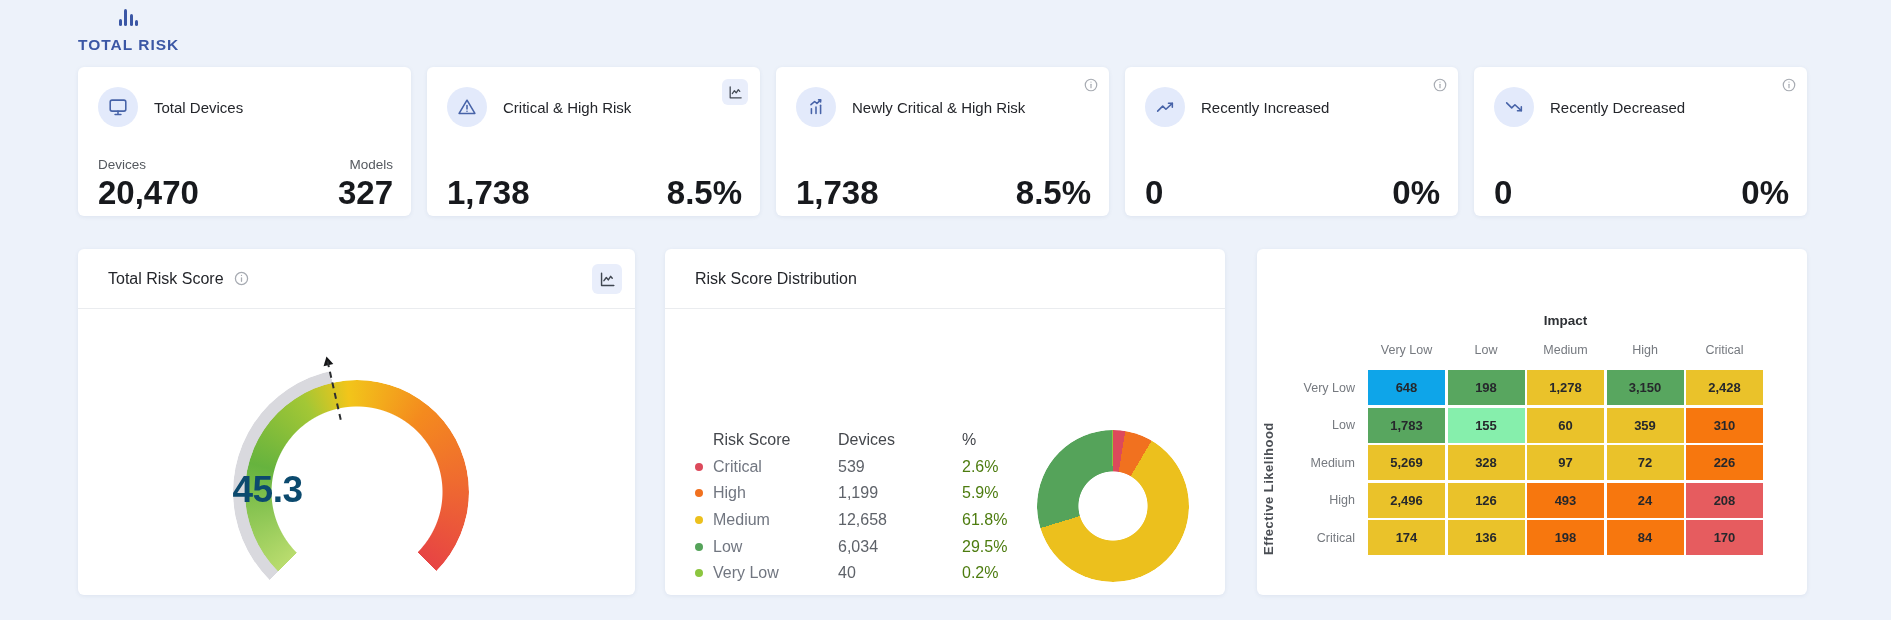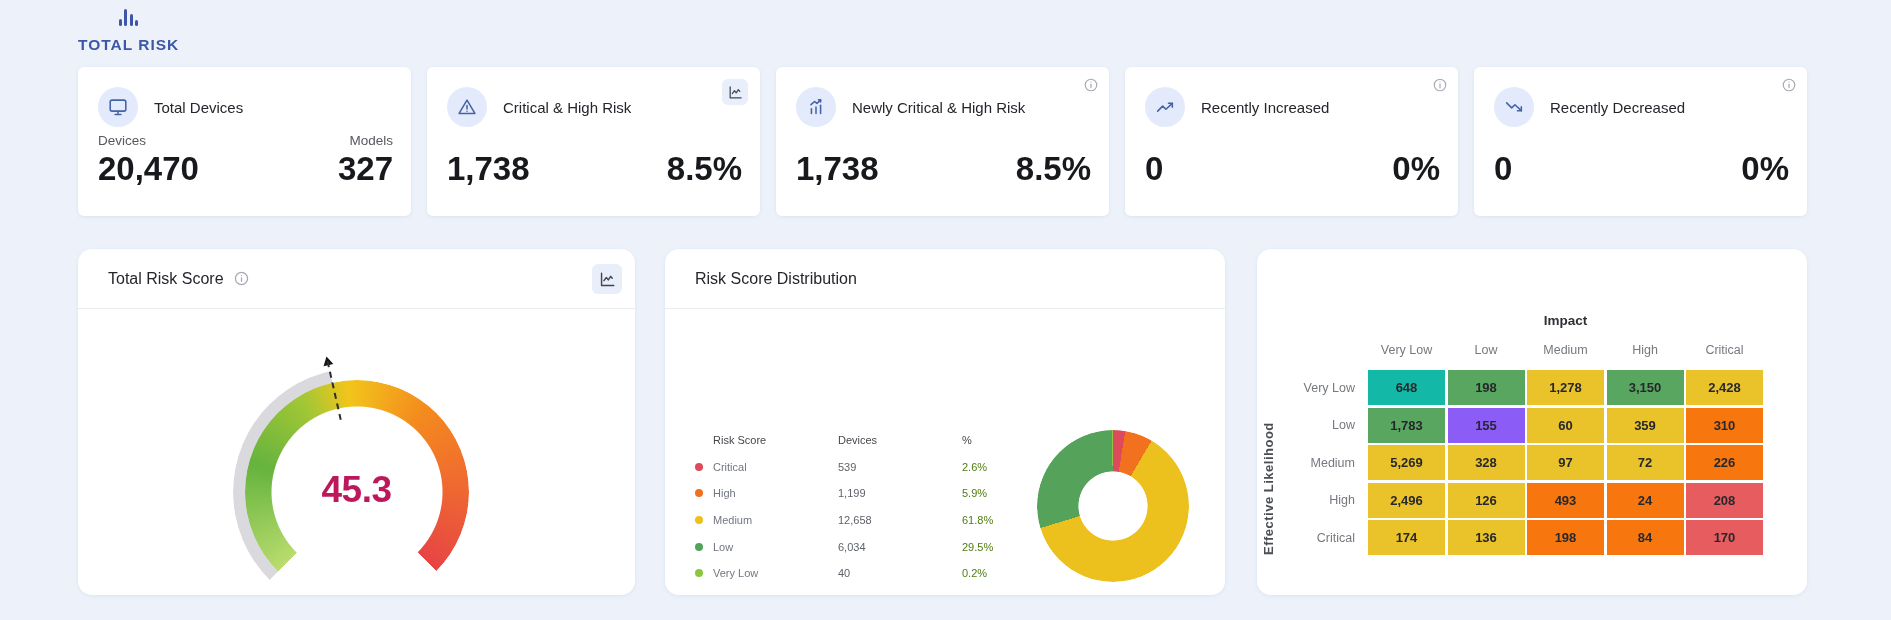--- a/index.html
+++ b/index.html
@@ -8,36 +8,36 @@
 
   
   .page-title-row { position:absolute; left:78px; top:8px; display:flex; align-items:center; gap:10px;flex-direction:column; }
   .logo-bars { display:flex; align-items:flex-end; gap:2.5px; height:18px; }
   .logo-bars i { display:block; width:3px; background:#3b57a5; border-radius:2px; }
   .page-title { font-size:15.5px; font-weight:bold; letter-spacing:1px; color:#3b57a5; }
 
   
   .cards-row { position:absolute; left:78px; top:67px; display:flex; gap:16px; }
   .kpi-card { position:relative; width:333px; height:149px; background:#fff; border-radius:6px;
-              box-shadow:0 1px 4px rgba(40,60,110,.08); padding:20px 18px 28px 20px;
+              box-shadow:0 1px 4px rgba(40,60,110,.08); padding:20px 18px 4px 20px;
               display:flex; flex-direction:column; justify-content:space-between; }
   .kpi-head { display:flex; align-items:center; gap:16px; }
   .icon-circle { width:40px; height:40px; border-radius:50%; background:#e3eafb; color:#4763a8;
                  display:flex; align-items:center; justify-content:center; flex:none; }
   .kpi-title { font-size:15px; font-weight:500; color:#24262b; }
   .kpi-bottom { display:flex; justify-content:space-between; align-items:flex-end; }
   .kpi-col .kpi-sub { font-size:13.5px; color:#55595f; margin-bottom:2px; }
   .kpi-value { font-size:33px; font-weight:600; color:#17191d; }
   .kpi-col.right { text-align:right; }
   .corner-btn { position:absolute; top:12px; right:12px; width:26px; height:26px; border:none; cursor:pointer;
                 background:#e9eefb; border-radius:6px; color:#434a54; display:flex; align-items:center; justify-content:center; }
   .corner-info { position:absolute; top:10px; right:10px; color:#a7abb2; width:16px; height:16px; cursor:pointer; }
 
   
-  .panel { position:absolute; top:249px; height:346px; background:#fff; border-radius:14px;
+  .panel { position:absolute; top:249px; height:346px; background:#fff; border-radius:6px;
            box-shadow:0 1px 4px rgba(40,60,110,.08); overflow:hidden; }
   #panel-gauge { left:78px; width:557px; }
   #panel-dist  { left:665px; width:560px; }
   #panel-heat  { left:1257px; width:550px; }
   .panel-header { position:relative; height:60px; border-bottom:1px solid #eaecef;
                   display:flex; align-items:center; padding:0 30px; gap:9px; }
   .panel-title { font-size:16px; font-weight:500; color:#24262b; }
   .panel-info { color:#a7abb2; width:17px; height:17px; cursor:pointer; }
   .panel-btn { position:absolute; top:15px; right:13px; width:30px; height:30px; border:none; cursor:pointer;
                background:#e9eefb; border-radius:6px; color:#3f4650; display:flex; align-items:center; justify-content:center; }
@@ -48,26 +48,26 @@
   .gauge-track { position:absolute; inset:0; border-radius:50%;
      -webkit-mask:radial-gradient(closest-side, transparent 97px, #000 98px); 
              mask:radial-gradient(closest-side, transparent 97px, #000 98px); }
   .gauge-arc { position:absolute; left:12px; top:12px; width:224px; height:224px; border-radius:50%;
      -webkit-mask:radial-gradient(closest-side, transparent 85px, #000 86px);
              mask:radial-gradient(closest-side, transparent 85px, #000 86px); }
   .needle-wrap { position:absolute; left:123px; bottom:124px; width:2px; height:142px; transform-origin:center bottom; }
   .needle-line { position:absolute; top:8px; left:0; width:0; height:60px; border-left:2px dashed #2b2d30; }
   .needle-tip { position:absolute; top:-2px; left:-4px; width:0; height:0;
                 border:5px solid transparent; border-bottom:9px solid #141517; }
-  .gauge-value { position:absolute; left:0; right:0; top:101px; text-align:center;
-                 font-size:37px; font-weight:600; color:#be185d; letter-spacing:-.5px; }
+  .gauge-value { position:absolute; left:0; right:0; top:101px; 
+                 font-size:37px; font-weight:600; color:#0c4a6e; letter-spacing:-.5px; }
 
   
   .dist-legend { position:absolute; left:30px; top:118px; width:330px; }
-  .leg-row { display:flex; align-items:center; height:26.6px; font-size:11px; color:#717680; }
+  .leg-row { display:flex; align-items:center; height:26.6px; font-size:16px; color:#717680; }
   .leg-row.head { color:#44474c; font-weight:500; }
   .leg-c1 { width:143px; display:flex; align-items:center; }
   .leg-c2 { width:124px; color:#5e6269; }
   .leg-row.head .leg-c2 { color:#44474c; }
   .leg-c3 { width:60px; color:#4d7c0f; }
   .leg-row.head .leg-c3 { color:#44474c; }
   .leg-dot { width:8px; height:8px; border-radius:50%; margin-right:10px; flex:none; }
   .leg-dot.blank { background:transparent; }
   .donut { position:absolute; left:372px; top:121px; width:152px; height:152px; border-radius:50%; cursor:pointer;
      -webkit-mask:radial-gradient(closest-side, transparent 45%, #000 46%);
@@ -330,27 +330,27 @@
         </div>
       <div class="hm-ylabel">Effective Likelihood</div>
       <div class="hm-row-labels">
           <div class="hm-row-l">Very Low</div>
           <div class="hm-row-l">Low</div>
           <div class="hm-row-l">Medium</div>
           <div class="hm-row-l">High</div>
           <div class="hm-row-l">Critical</div>
         </div>
       <div class="hm-grid">
-          <div class="hm-cell" style="background: #14b8a6;">648</div>
+          <div class="hm-cell" style="background: #0ea5e9;">648</div>
           <div class="hm-cell" style="background: rgb(88, 166, 95);">198</div>
           <div class="hm-cell" style="background: rgb(234, 194, 42);">1,278</div>
           <div class="hm-cell" style="background: rgb(88, 166, 95);">3,150</div>
           <div class="hm-cell" style="background: rgb(234, 194, 42);">2,428</div>
           <div class="hm-cell" style="background: rgb(88, 166, 95);">1,783</div>
-          <div class="hm-cell" style="background: #8b5cf6;">155</div>
+          <div class="hm-cell" style="background: #86efac;">155</div>
           <div class="hm-cell" style="background: rgb(234, 194, 42); text-align: center;">60</div>
           <div class="hm-cell" style="background: rgb(234, 194, 42);">359</div>
           <div class="hm-cell" style="background: rgb(247, 119, 14);">310</div>
           <div class="hm-cell" style="background: rgb(234, 194, 42);">5,269</div>
           <div class="hm-cell" style="background: rgb(234, 194, 42);">328</div>
           <div class="hm-cell" style="background: rgb(234, 194, 42);">97</div>
           <div class="hm-cell" style="background: rgb(234, 194, 42);">72</div>
           <div class="hm-cell" style="background: rgb(247, 119, 14);">226</div>
           <div class="hm-cell" style="background: rgb(234, 194, 42);">2,496</div>
           <div class="hm-cell" style="background: rgb(234, 194, 42);">126</div>

